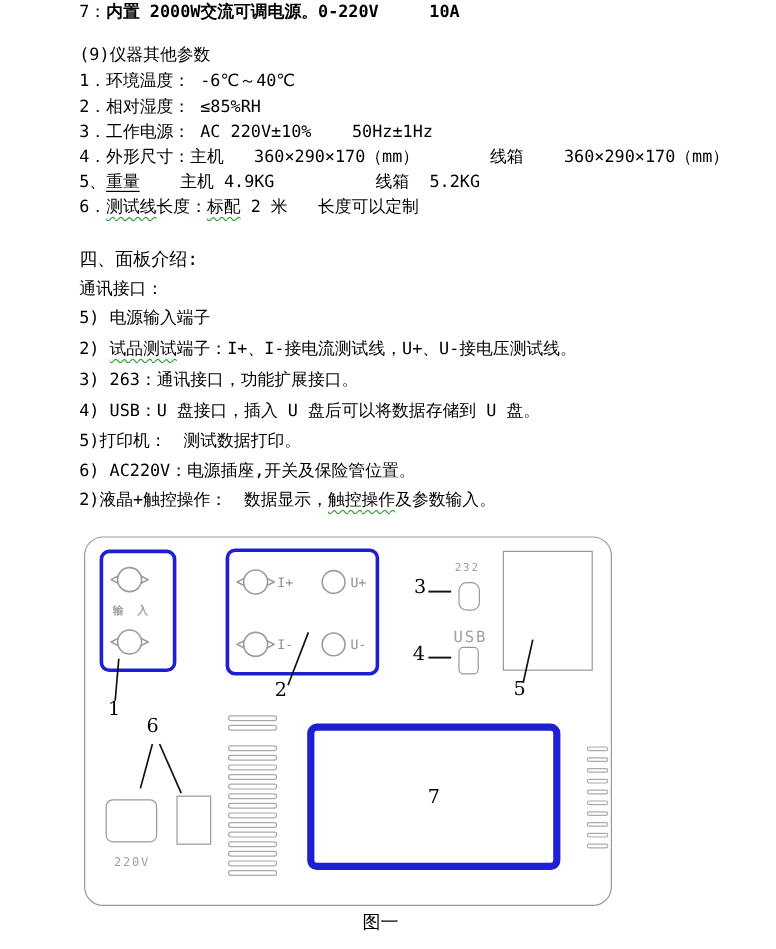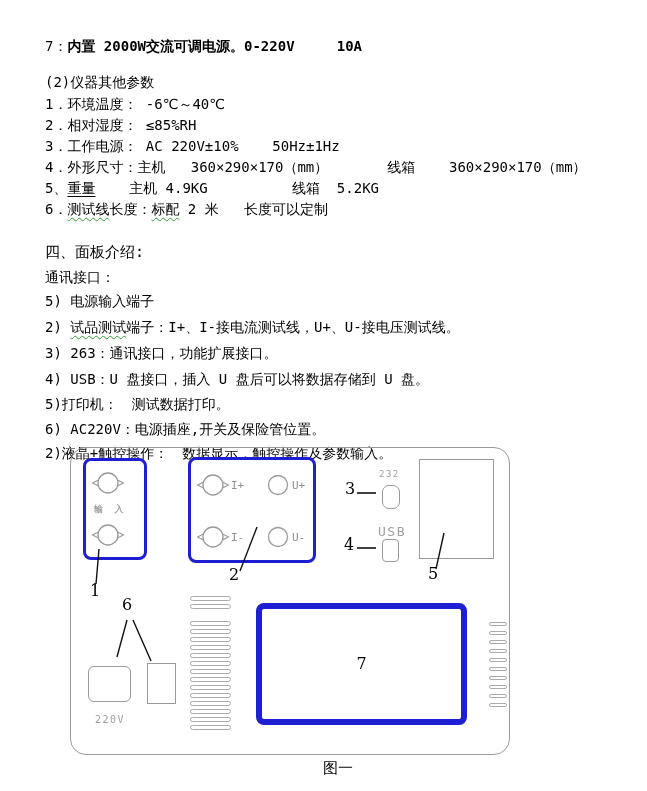--- a/index.html
+++ b/index.html
@@ -1,20 +1,20 @@
 <!DOCTYPE html>
 <html style="--accent-blue: #1e1ed2; --outline-gray: #9a9a9a; --label-gray: #a0a0a0; --squiggle-green: #33a033;"><head>
 <meta charset="utf-8">
 <style>
   html,body{margin:0;padding:0;background:#fff;}
   body{width:647px;height:791px;position:relative;overflow:hidden;
        font-family:"DejaVu Sans Mono","DejaVu Sans",monospace;color:#000;}
   .abs{position:absolute;}
   
-  .tline{position:absolute;left:45px;font-size:14px;line-height:17px;white-space:pre;margin-top:36px;}
+  .tline{position:absolute;left:66px;font-size:14px;line-height:17px;white-space:pre;}
   .b{font-weight:bold;}
   .heading{font-size:15px;font-weight:normal;}
   .ul{text-decoration:underline;text-underline-offset:3px;}
   .sq{text-decoration:underline;text-decoration-style:wavy;
       text-decoration-color:var(--squiggle-green,#33a033);
       text-decoration-thickness:1px;text-underline-offset:3px;}
   
   .panel{position:absolute;left:70px;top:447px;width:440px;height:308px;
          border:1.2px solid var(--outline-gray,#9a9a9a);border-radius:16px;box-sizing:border-box;}
   .bluebox{position:absolute;border:3px solid var(--accent-blue,#1e1ed2);
@@ -27,28 +27,28 @@
   .glabel{position:absolute;color:var(--label-gray,#a0a0a0);white-space:pre;}
   .termlabel{position:absolute;color:#8f8f8f;font-size:11px;white-space:pre;}
   .num{position:absolute;font-family:"DejaVu Serif","Liberation Serif",serif;
        font-size:16px;color:#000;line-height:16px;}
   .vents{position:absolute;display:flex;flex-direction:column;gap:3px;}
   .vent{width:41px;height:5px;border:1px solid #aaa;border-radius:3px;box-sizing:border-box;}
   .vent-sm{width:18px;height:4px;border:1px solid #aaa;border-radius:2.5px;box-sizing:border-box;}
   .vents-r{gap:5px;}
   svg{display:block;}
   .overlay{position:absolute;left:0;top:0;pointer-events:none;}
-  .caption{position:absolute;left:302px;top:759px;width:72px;text-align:center;
+  .caption{position:absolute;left:302px;top:759px;width:72px;text-align:left;
            font-size:15px;white-space:pre;}
 </style>
 </head>
 <body>
 
 <div class="tline" style="top:2px"><span>7：</span><span class="b">内置 2000W交流可调电源。0-220V     10A</span></div>
-<div class="tline" style="top:38px">(2)仪器其他参数</div>
+<div class="tline" style="top:38px">(9)仪器其他参数</div>
 <div class="tline" style="top:60px">1．环境温度： -6℃～40℃</div>
 <div class="tline" style="top:81px">2．相对湿度： ≤85%RH</div>
 <div class="tline" style="top:102px">3．工作电源： AC 220V±10%    50Hz±1Hz</div>
 <div class="tline" style="top:123px">4．外形尺寸：主机   360×290×170（mm）       线箱    360×290×170（mm）</div>
 <div class="tline" style="top:144px"><span>5、</span><span class="ul">重量</span><span>    主机 4.9KG          线箱  5.2KG</span></div>
 <div class="tline" style="top:165px"><span>6．</span><span class="sq">测试线</span><span>长度：</span><span class="sq">标配</span><span> 2 米   长度可以定制</span></div>
 
 <div class="tline heading" style="top:208px">四、面板介绍:</div>
 <div class="tline" style="top:233px">通讯接口：</div>
 <div class="tline" style="top:257px">5) 电源输入端子</div>

